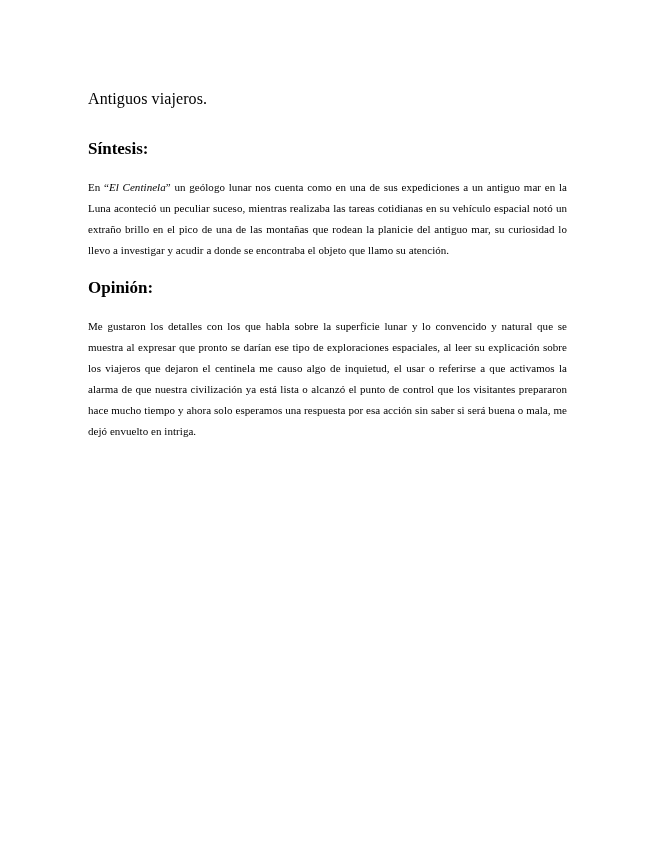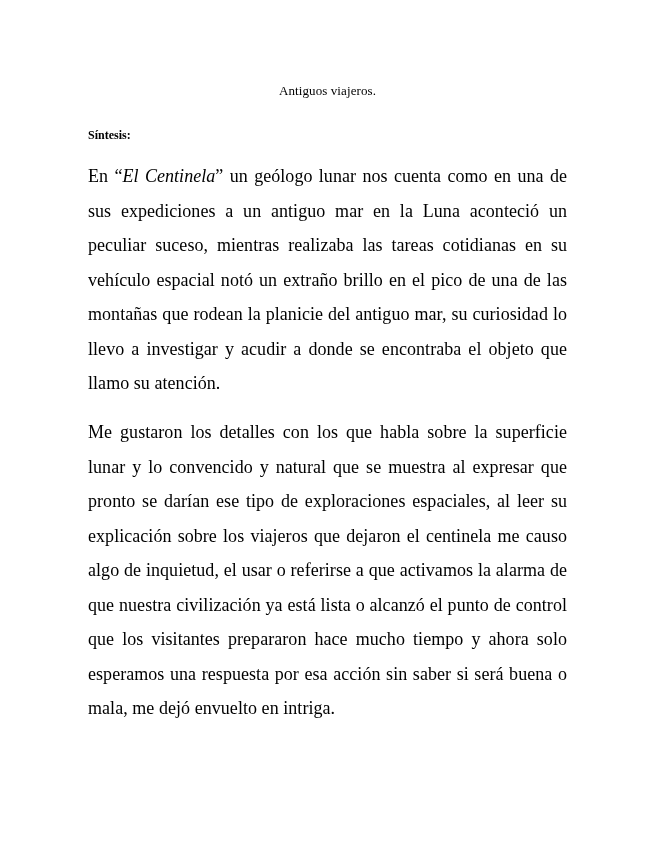--- a/index.html
+++ b/index.html
@@ -16,34 +16,34 @@
   }
   .page {
     position: relative;
     width: 655px;
     height: 848px;
     background: #ffffff;
     box-sizing: border-box;
     padding: 72px 88px 40px 88px;
   }
   .doc-title {
-    text-align: center;
-    font-size: 13px;
+    text-align: left;
+    font-size: 16px;
     line-height: 1.4;
-    margin: 10px 0 26px 0;
+    margin: 16px 0 26px 0;
     letter-spacing: 0.1px;
   }
   .section-heading {
     font-weight: bold;
-    font-size: 12px;
+    font-size: 17px;
     margin: 0 0 15px 0;
     line-height: 1.5;
   }
   .para {
-    font-size: 18px;
+    font-size: 11px;
     line-height: 1.92;
     margin: 8px 0 14px 0;
     text-align: justify;
     text-justify: inter-word;
     letter-spacing: 0.05px;
   }
   .para.last-of-block {
     margin-bottom: 17px;
   }
   .italic-title {
@@ -55,16 +55,17 @@
 
 <div class="page">
 
   <div class="doc-title">Antiguos viajeros.</div>
 
   <div class="section-heading">Síntesis:</div>
 
   <p class="para"><span>En “</span><span class="italic-title">El Centinela</span><span>” un geólogo lunar nos cuenta como en una de sus expediciones a un antiguo mar en la Luna aconteció un peculiar suceso, mientras realizaba las tareas cotidianas en su vehículo espacial notó un extraño brillo en el pico de una de las montañas que rodean la planicie del antiguo mar, su curiosidad lo llevo a investigar y acudir a donde se encontraba el objeto que llamo su atención.</span></p>
 
 
+  <div class="section-heading">Opinión:</div>
 
   <p class="para"><span>Me gustaron los detalles con los que habla sobre la superficie lunar y lo convencido y natural que se muestra al expresar que pronto se darían ese tipo de exploraciones espaciales, al leer su explicación sobre los viajeros que dejaron el centinela me causo algo de inquietud, el usar o referirse a que activamos la alarma de que nuestra civilización ya está lista o alcanzó el punto de control que los visitantes prepararon hace mucho tiempo y ahora solo esperamos una respuesta por esa acción sin saber si será buena o mala, me dejó envuelto en intriga.</span></p>
 
 </div>
 
 </body></html>

